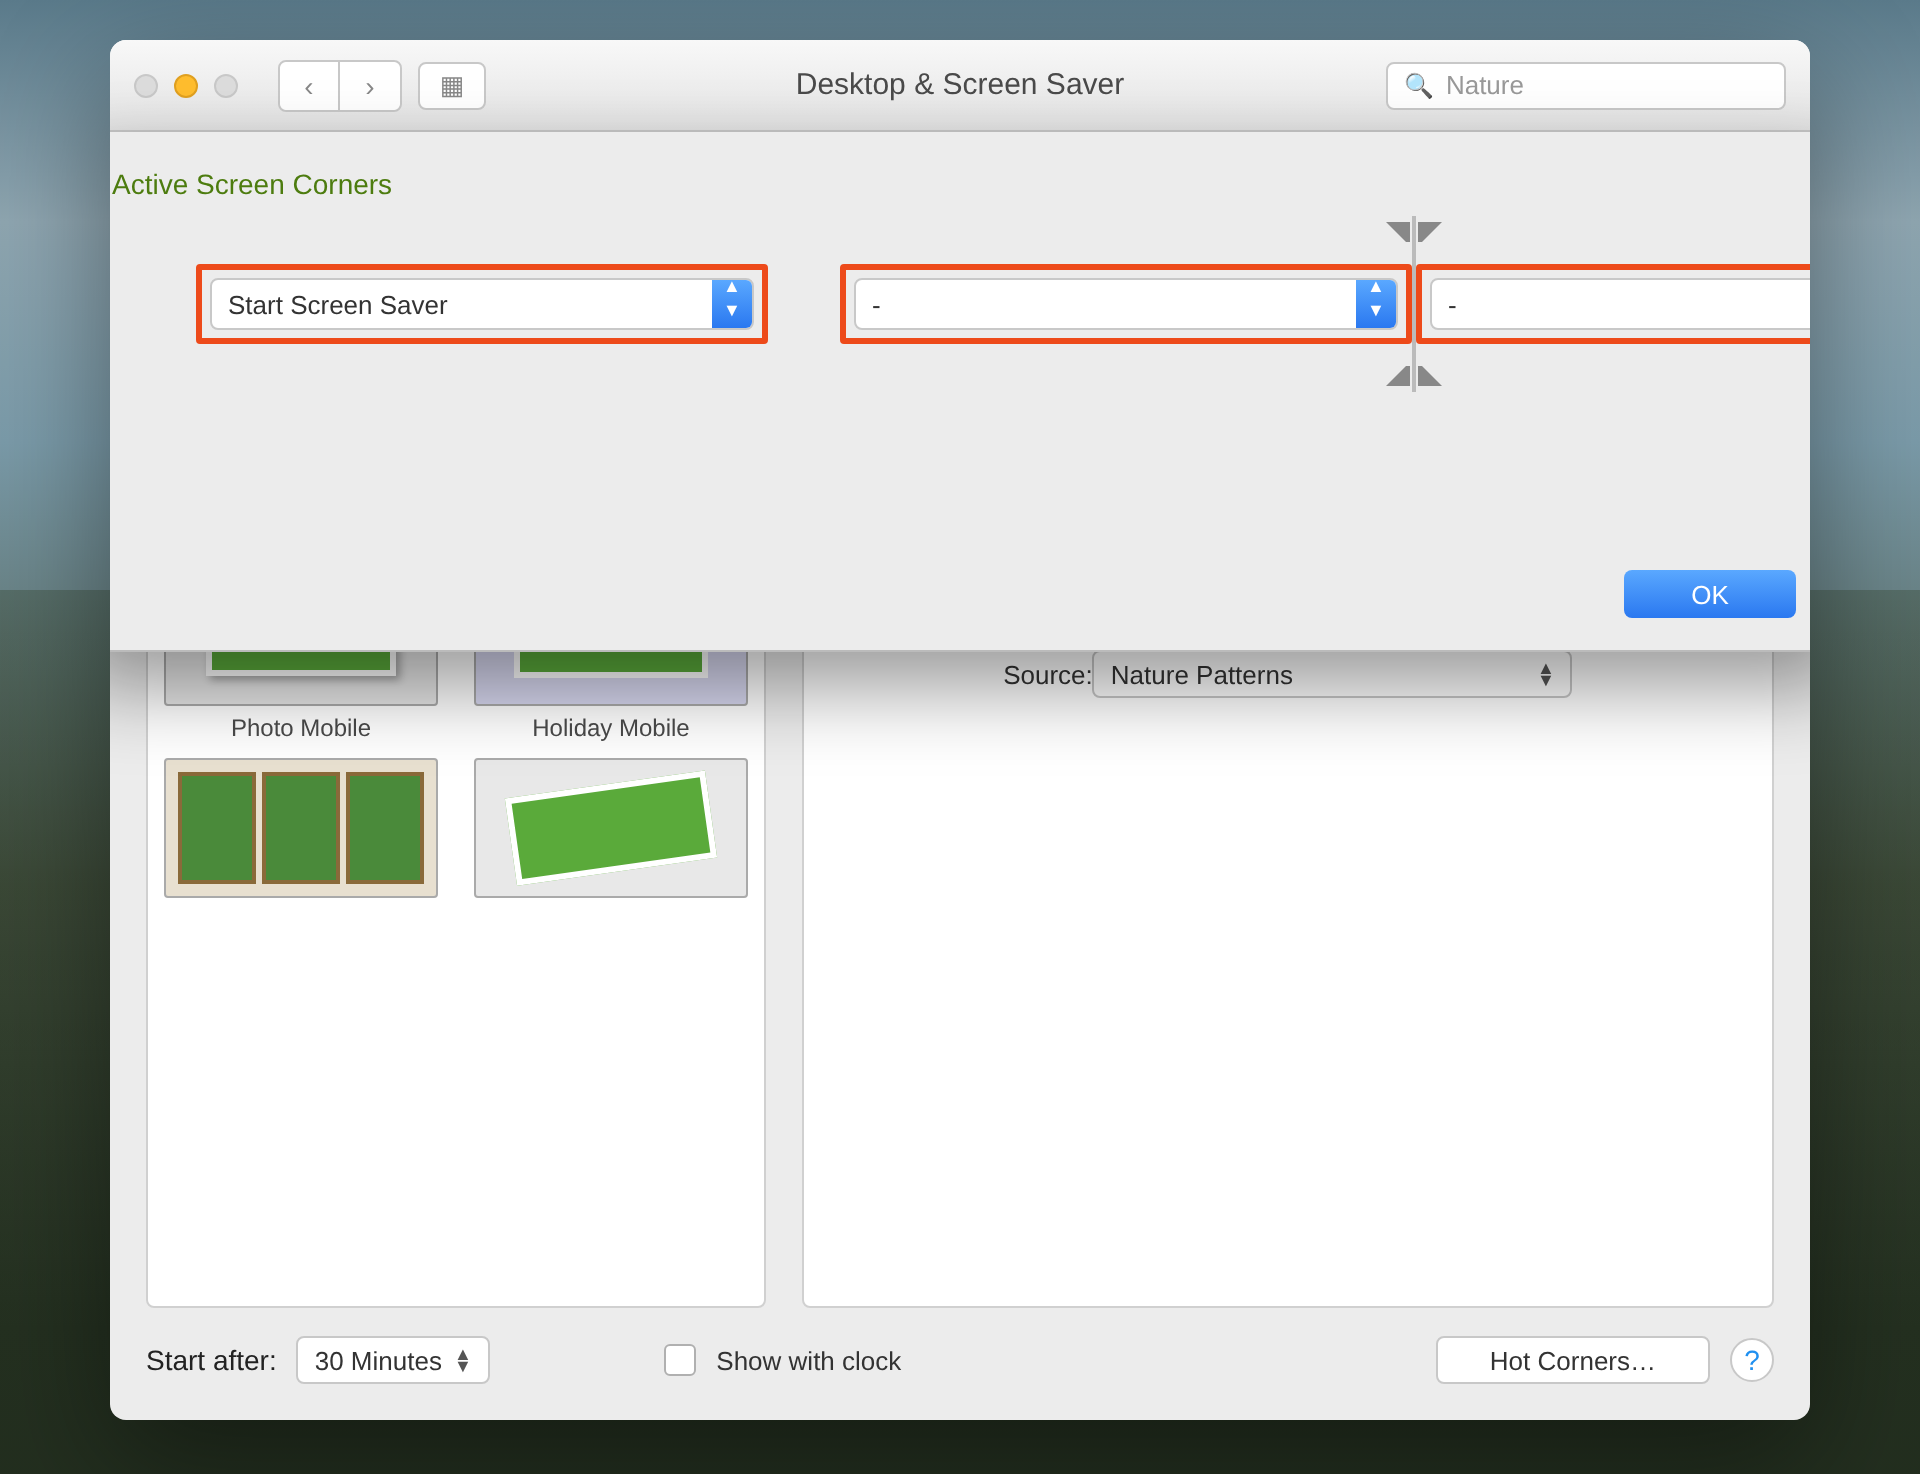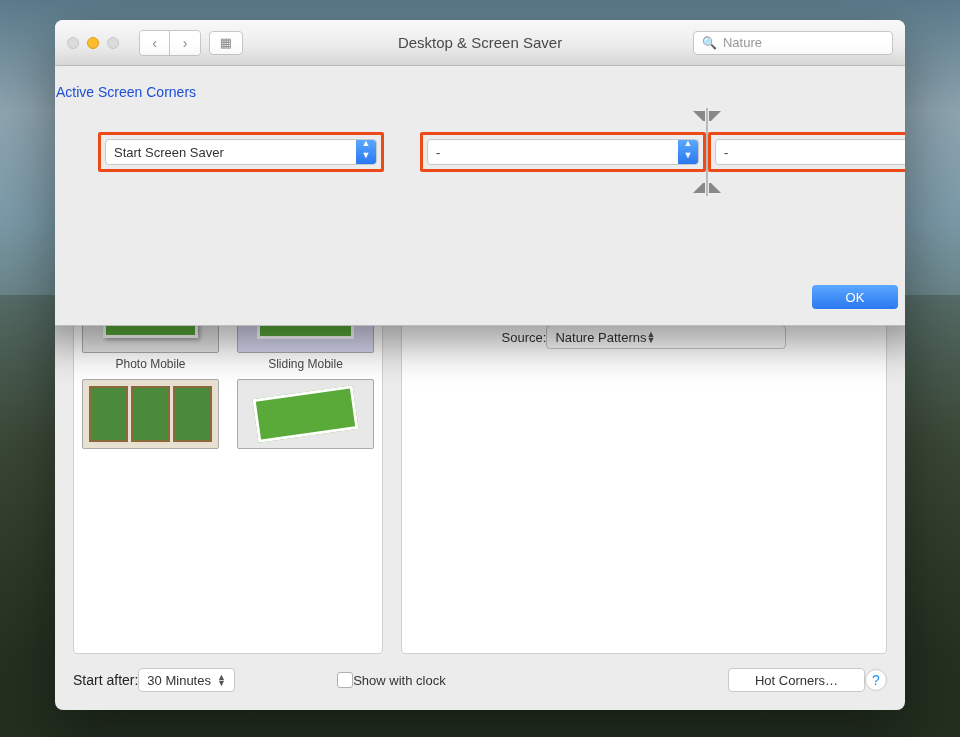--- a/index.html
+++ b/index.html
@@ -81,33 +81,33 @@
 .thumb-box.tilted .inner{ width:75%; height:65%; background:#5aaa3a; border:3px solid #fff; transform:rotate(-8deg);}
 .preview { flex:1; background:#fff; border:1px solid #d0d0d0; border-radius:4px; padding:8px; display:flex; flex-direction:column;}
 .preview-img { height:132px; display:flex; margin:0 18px 0 18px; border:1px solid #888; overflow:hidden;}
 .preview-img .p1 { flex:1; background:linear-gradient(135deg,#4a8aca,#6ab0e8,#3a7ab8); }
 .preview-img .p2 { flex:1; background:radial-gradient(circle,#ff6a1a,#dd3a0a); position:relative;}
 .preview-img .p2::after{content:'';position:absolute;inset:0;background:linear-gradient(180deg,transparent 40%,rgba(50,100,30,0.6) 50%,transparent 60%);}
 .preview-img .pcol { width:80px; display:flex; flex-direction:column;}
 .preview-img .p3 { flex:1; background:linear-gradient(180deg,#8ac0e0,#4a90c0);}
 .preview-img .p4 { flex:1; background:linear-gradient(180deg,#da3aaa,#b02a8a);}
 .source-row { display:flex; align-items:center; gap:0; justify-content:center; margin-top:100px;}
-.source-sel { width:240px; height:24px; border:1px solid #c8c8c8; background:#fff; border-radius:4px; display:flex; align-items:center; padding:0 8px; }
+.source-sel { width:240px; height:24px; border:1px solid #c8c8c8; background:#fff; border-radius:4px; display:flex; align-items:center; padding:0 8px; justify-content:space-between;}
 .shuffle-row { display:flex; align-items:center; gap:8px; justify-content:center; margin-top:18px;}
 .checkbox { width:16px; height:16px; border:1px solid #b0b0b0; border-radius:3px; background:#fff;}
 
-.footer { display:flex; align-items:center; padding-top:14px;}
+.footer { display:flex; align-items:center; gap:10px; padding-top:14px;}
 .footer .startlbl { font-size:14px; color:#222;}
 .footer-select { height:24px; border:1px solid #c8c8c8; border-radius:4px; background:#fff; padding:0 8px; display:flex; align-items:center; gap:6px;}
 .footer .spacer { flex:1;}
 .hotbtn { height:24px; border:1px solid #c8c8c8; border-radius:4px; background:#fff; padding:0 26px; display:flex; align-items:center;}
 .help { width:22px; height:22px; border:1px solid #c8c8c8; border-radius:50%; background:#fff; display:flex; align-items:center; justify-content:center; color:#2090f0; font-size:14px;}
 .arrows { font-size:9px; color:#555; line-height:6px; display:flex; flex-direction:column;}
 .sheet { position:absolute; left:-18px; right:-18px; top:46px; height:260px; background:#ececec; border:1px solid #bbb; border-top:none; border-radius:0 0 8px 8px; box-shadow:0 18px 40px rgba(0,0,0,0.4); padding:18px 60px;}
-.sheet-title { font-size:14px; color:#1d4ed8; margin-bottom:8px; margin-left:-42px;}
+.sheet-title { font-size:14px; color:#4d7c0f; margin-bottom:8px; margin-left:-42px;}
 .corners { display:flex; justify-content:space-between; align-items:center;}
 .corner-col { display:flex; flex-direction:row; gap:36px;}
 .corner-dd { width:272px; height:26px; display:flex; align-items:center; border:1px solid #c8c8c8; background:#fff; border-radius:4px; position:relative;}
 .corner-hl { border:3px solid #ed4a1a; padding:4px; border-radius:2px;}
 .corner-dd span { padding:0 8px; flex:1;}
 .corner-cap { width:20px; align-self:stretch; background:linear-gradient(#5aa8ff,#2a78f0); border-radius:0 3px 3px 0; display:flex; align-items:center; justify-content:center; color:#fff; font-size:9px; flex-direction:column; line-height:6px;}
 .corner-preview { width:124px; height:88px; border:1px solid #bbb; background:linear-gradient(180deg,#a0c0d8 0%,#cae0ea 30%,#4a5a3a 50%,#d88a3a 70%,#8a5a2a 100%); position:relative;}
 .corner-preview .tri { position:absolute; width:12px; height:12px;}
 .tl{top:2px;left:2px;border-top:10px solid #888;border-right:10px solid transparent;}
 .tr{top:2px;right:2px;border-top:10px solid #888;border-left:10px solid transparent;}
@@ -175,21 +175,21 @@
           <div class="thumb">
             <div class="thumb-box photo">
                 <div class="inner"></div>
               </div>
             <span class="thumb-label">Photo Mobile</span>
           </div>
           <div class="thumb">
             <div class="thumb-box holiday">
                 <div class="inner"></div>
               </div>
-            <span class="thumb-label">Sliding Mobile</span>
+            <span class="thumb-label">Holiday Mobile</span>
           </div>
           <div class="thumb">
             <div class="thumb-box framed">
                 <div></div>
                 <div></div>
                 <div></div>
               </div>
           </div>
           <div class="thumb">
             <div class="thumb-box tilted">

